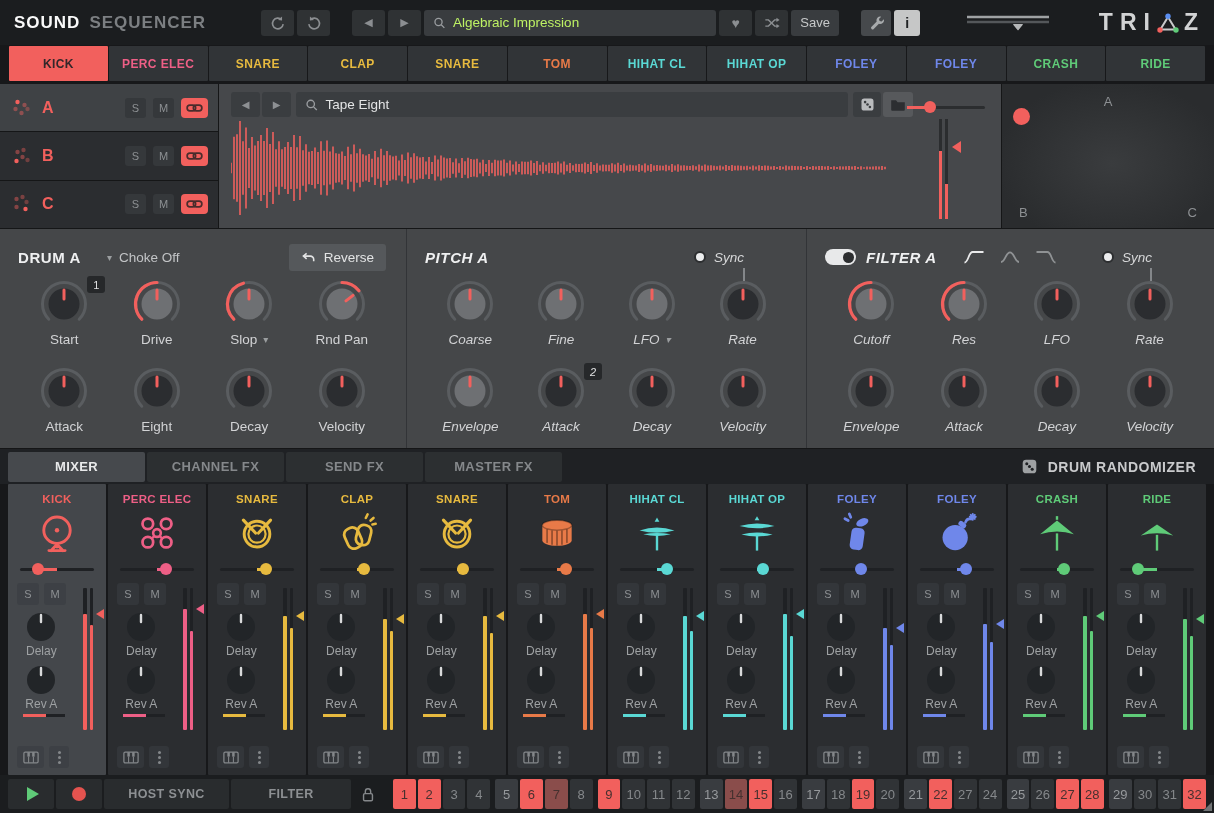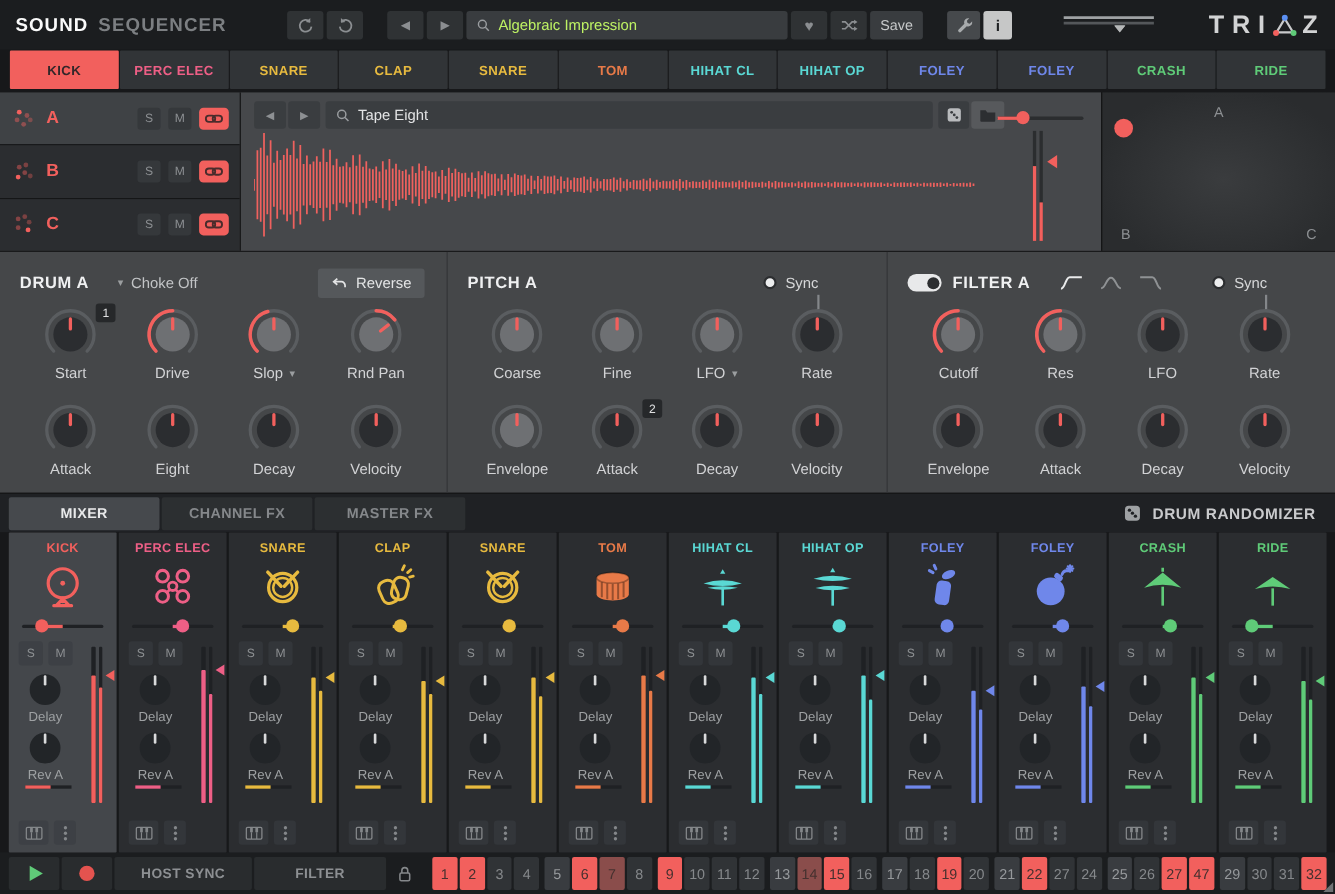--- a/index.html
+++ b/index.html
@@ -76,21 +76,21 @@
   .xy { width:213px; position:relative; border-left:1px solid #151617;
         background:radial-gradient(ellipse at 52% 55%, #3a3c3e 0%, #2a2c2e 75%); }
   .xy .lblA { position:absolute; top:10px; left:50%; transform:translateX(-50%); color:#8d9093; font-size:13px; }
   .xy .lblB { position:absolute; bottom:8px; left:17px; color:#8d9093; font-size:13px; }
   .xy .lblC { position:absolute; bottom:8px; right:17px; color:#8d9093; font-size:13px; }
   .xydot { position:absolute; left:11px; top:24px; width:17px; height:17px; border-radius:50%; background:#f2605d; }
 
   
   .kband { height:220px; background:#454749; display:flex; border-top:1px solid #151617; }
   .ksection { position:relative; padding:13px 18px 0; }
-  .ksection + .ksection { border-left:1px solid #323437; }
+  .ksection + .ksection { border-left:1px solid #323437;font-style:italic; }
   .ksection.drum { width:406px; }
   .ksection.pitch { width:400px; }
   .ksection.filter { flex:1; }
   .khead { display:flex; align-items:center; height:30px; gap:10px; }
   .ktitle { font-size:15px; font-weight:bold; color:#eff0f1; letter-spacing:.6px; }
   .choke { display:flex; align-items:center; gap:7px; color:#c2c4c6; font-size:13.5px; margin-left:16px; }
   .caret { color:#9b9ea0; font-size:10px; }
   .reverse-btn { margin-left:auto; margin-right:2px; background:#55585b; border-radius:3px; height:27px;
                  padding:0 12px; display:flex; align-items:center; gap:8px; color:#e3e4e5; font-size:13.5px; }
   .sync { margin-left:auto; margin-right:44px; display:flex; align-items:center; gap:8px;
@@ -917,20 +917,21 @@
               <span>Velocity</span>
             </div>
           </div>
         </div>
     </section>
   </div>
 
   <div class="tabsrow" id="tabsrow">
     <button class="tab active">MIXER</button>
       <button class="tab">CHANNEL FX</button>
+      <button class="tab">SEND FX</button>
       <button class="tab">MASTER FX</button>
       <div class="randomizer" id="randomizer">
       <svg width="17" height="17" viewBox="0 0 20 20">
           <rect x="2" y="2" width="16" height="16" rx="4" fill="#9ea1a3"></rect>
           <circle cx="6.8" cy="6.8" r="1.8" fill="#1f2124"></circle>
           <circle cx="10" cy="10" r="1.8" fill="#1f2124"></circle>
           <circle cx="13.2" cy="13.2" r="1.8" fill="#1f2124"></circle>
         </svg>
       <span>DRUM RANDOMIZER</span>
     </div>
@@ -1725,21 +1726,21 @@
         <div class="pgroup">
           <button class="pcell first">21</button>
           <button class="pcell on">22</button>
           <button class="pcell">27</button>
           <button class="pcell">24</button>
         </div>
         <div class="pgroup">
           <button class="pcell first">25</button>
           <button class="pcell">26</button>
           <button class="pcell on">27</button>
-          <button class="pcell on">47</button>
+          <button class="pcell on">28</button>
         </div>
         <div class="pgroup">
           <button class="pcell first">29</button>
           <button class="pcell">30</button>
           <button class="pcell">31</button>
           <button class="pcell on">32</button>
         </div>
       </div>
   </footer>
 

